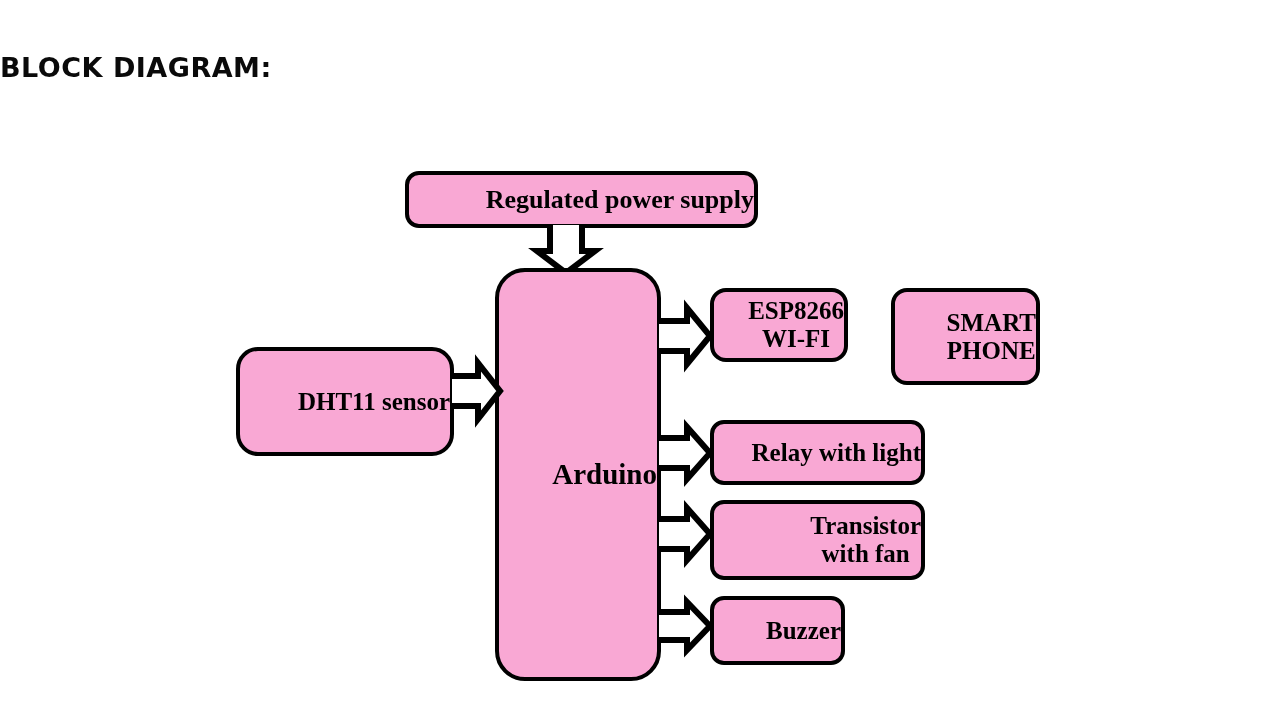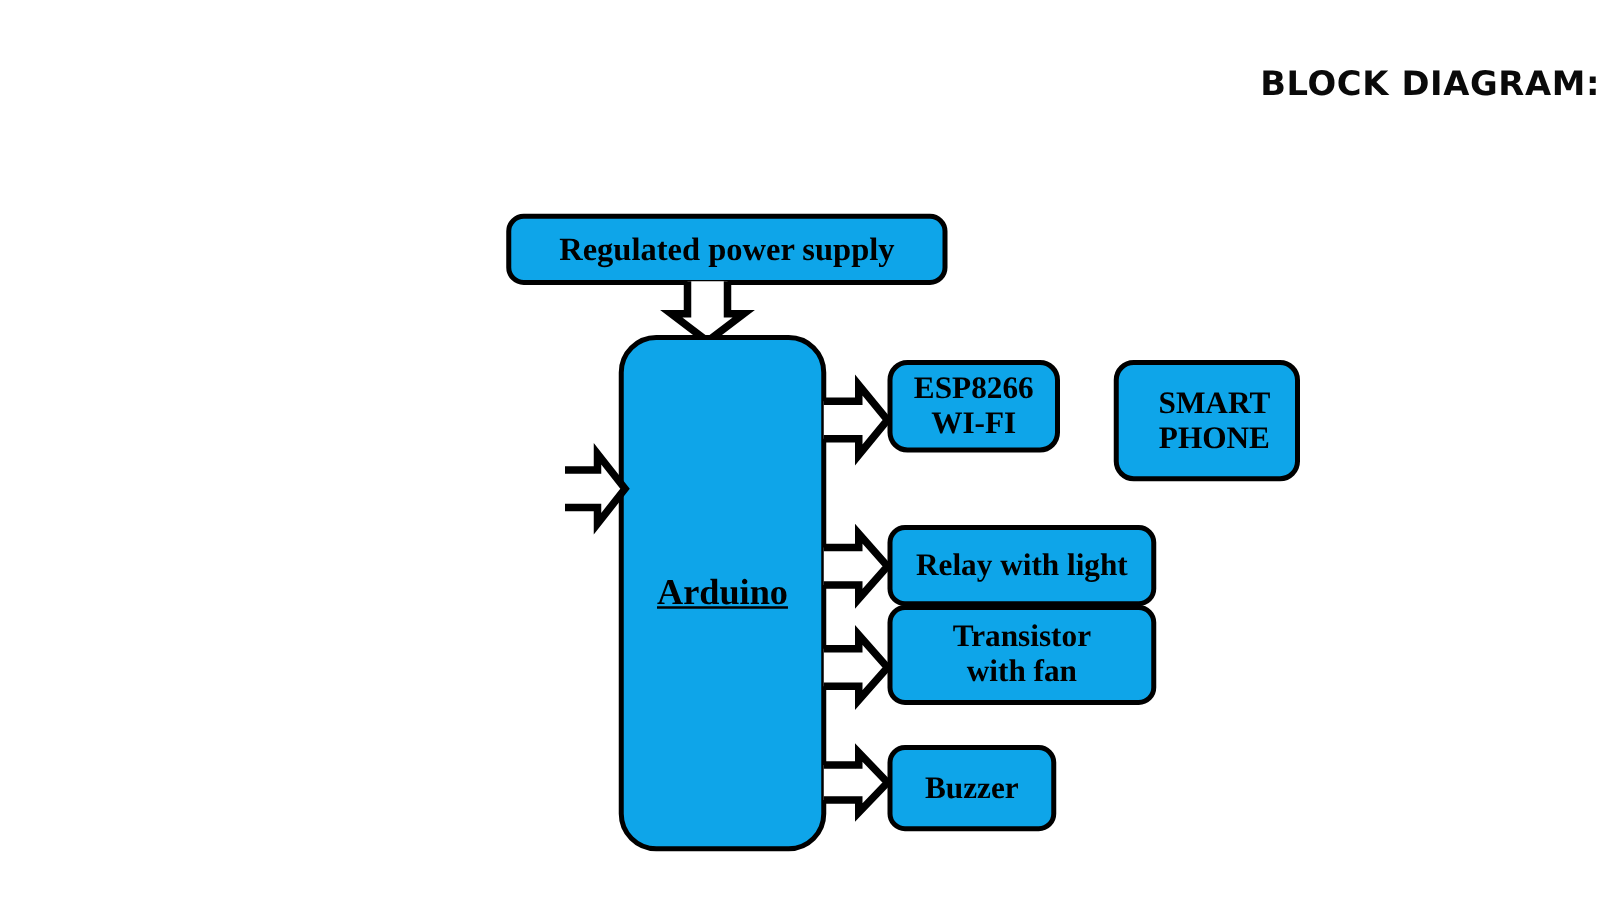--- a/index.html
+++ b/index.html
@@ -18,52 +18,52 @@
     position: absolute;
     left: 0; top: 0;
     width: 1280px;
     height: 720px;
   }
   .title {
     position: absolute;
     left: 0;
     top: 52px;
     width: 1280px;
-    text-align: right;
+    text-align: left;
     font-family: "DejaVu Sans", sans-serif;
     font-weight: bold;
     font-size: 27px;
     letter-spacing: 0.5px;
     color: #0a0a0a;
   }
   .node {
     position: absolute;
     box-sizing: border-box;
-    background: #0ea5e9;
+    background: #f9a8d4;
     border: 4px solid #000000;
     border-radius: 16px;
     display: flex;
     align-items: center;
-    justify-content: center;
+    justify-content: flex-end;
     text-align: center;
     color: #000000;
     font-family: "Liberation Serif", serif;
     font-weight: bold;
     line-height: 1.12;
   }
   .node span { display: block; white-space: pre-line; }
 
   
   #node-power  { left: 405px; top: 171px; width: 353px; height: 57px; font-size: 26px; border-radius: 14px; }
-  #node-arduino{ left: 495px; top: 268px; width: 166px; height: 413px; font-size: 29px; border-radius: 30px; text-decoration: underline; }
+  #node-arduino{ left: 495px; top: 268px; width: 166px; height: 413px; font-size: 29px; border-radius: 30px; }
   #node-dht11  { left: 236px; top: 347px; width: 218px; height: 109px; font-size: 25px; border-radius: 22px; }
   #node-esp    { left: 710px; top: 288px; width: 138px; height: 74px; font-size: 25px; border-radius: 16px; }
   #node-smart  { left: 891px; top: 288px; width: 149px; height: 97px; font-size: 25px; border-radius: 16px; padding-left: 12px; }
   #node-relay  { left: 710px; top: 420px; width: 215px; height: 65px; font-size: 25px; border-radius: 14px; }
-  #node-trans  { left: 710px; top: 484px; width: 215px; height: 80px; font-size: 25px; border-radius: 14px; }
+  #node-trans  { left: 710px; top: 500px; width: 215px; height: 80px; font-size: 25px; border-radius: 14px; }
   #node-buzzer { left: 710px; top: 596px; width: 135px; height: 69px; font-size: 25px; border-radius: 14px; }
 
   .arrow {
     position: absolute;
     overflow: visible;
   }
   .arrow path {
     fill: #ffffff;
     stroke: #000000;
     stroke-width: 6;
@@ -82,20 +82,23 @@
   </div>
 
   <svg class="arrow" id="arrow-power-arduino" style="left:534px; top:225px;" width="64" height="50" viewBox="0 0 64 50">
     <path d="M16 0 L16 26 L3 26 L32 48 L61 26 L48 26 L48 0"></path>
   </svg>
 
   <div class="node" id="node-arduino">
     <span>Arduino</span>
   </div>
 
+  <div class="node" id="node-dht11">
+    <span>DHT11 sensor</span>
+  </div>
 
   <svg class="arrow" id="arrow-dht11-arduino" style="left:452px; top:360px;" width="50" height="62" viewBox="0 0 50 62">
     <path d="M0 16 L26 16 L26 3 L48 31 L26 59 L26 46 L0 46"></path>
   </svg>
 
   <svg class="arrow" id="arrow-arduino-esp" style="left:659px; top:305px;" width="54" height="62" viewBox="0 0 54 62">
     <path d="M0 16 L28 16 L28 3 L51 31 L28 59 L28 46 L0 46"></path>
   </svg>
 
   <div class="node" id="node-esp">

